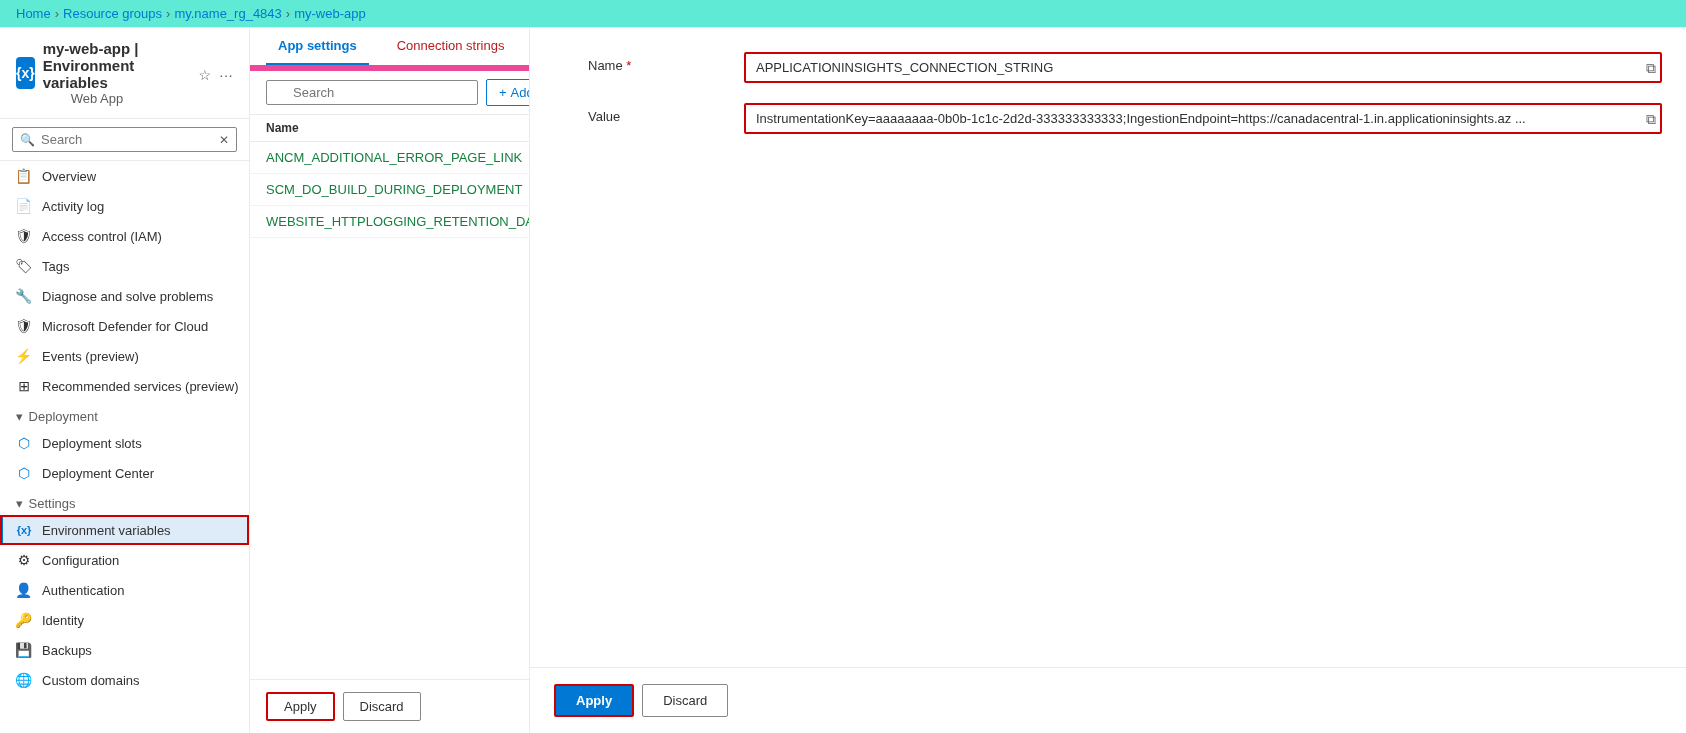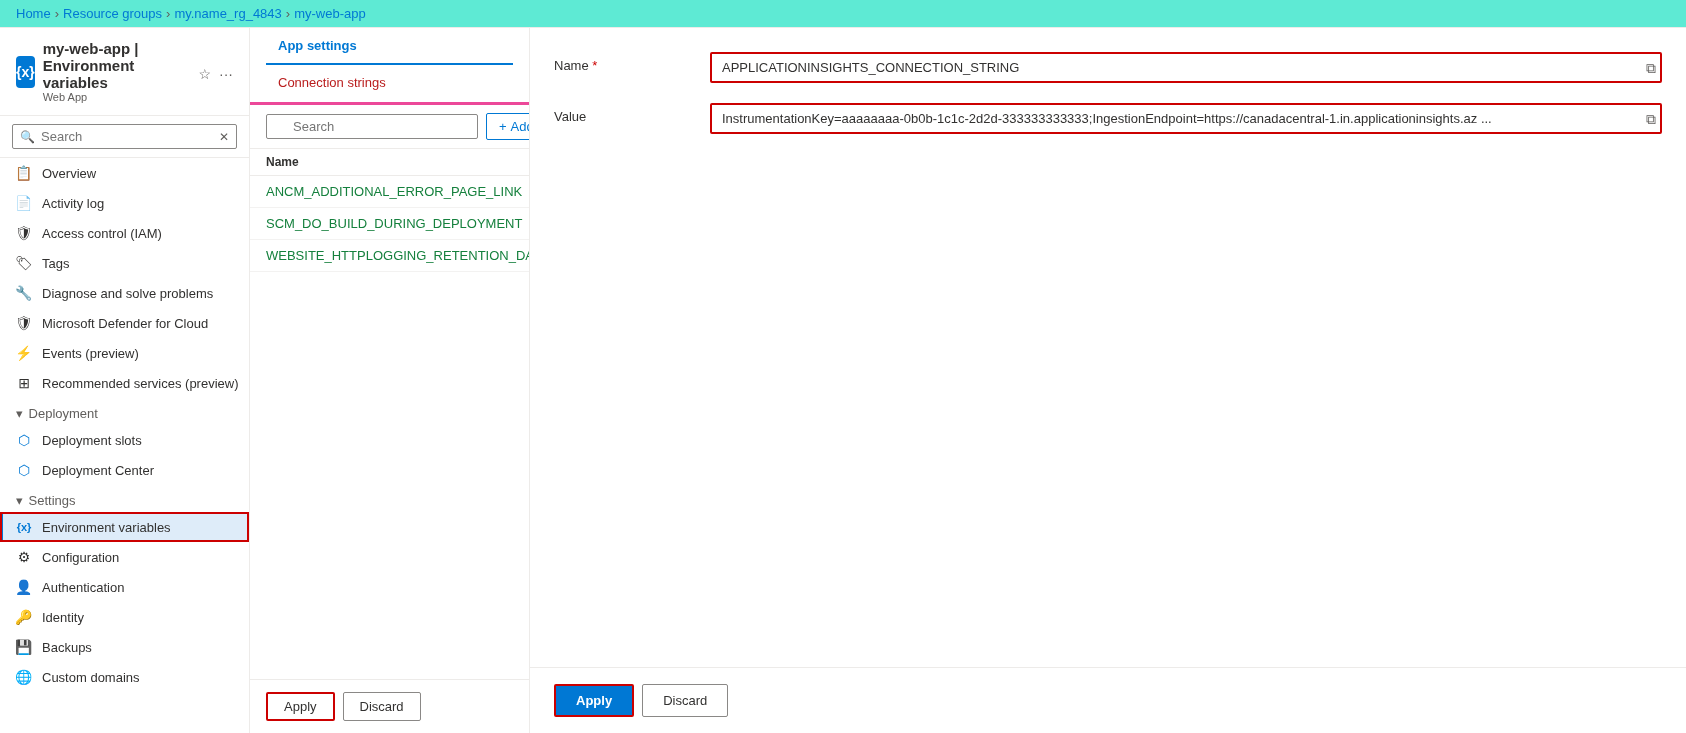--- a/index.html
+++ b/index.html
@@ -59,22 +59,23 @@
       color: #fff;
       font-weight: bold;
       font-size: 14px;
     }
     .sidebar-title {
       font-size: 15px;
       font-weight: 600;
       color: #323130;
     }
     .sidebar-subtitle {
-      font-size: 11px;
-      color: #605e5c;
+      font-size: 13px;
+      color: #605e5c;
+      margin-left: 28px;
     }
     .sidebar-title-actions {
       display: flex;
       align-items: center;
       gap: 8px;
     }
     .star-icon, .more-icon {
       color: #605e5c;
       cursor: pointer;
       font-size: 14px;
@@ -152,24 +153,23 @@
       width: 280px;
       min-width: 280px;
       background: #fff;
       border-right: 1px solid #edebe9;
       display: flex;
       flex-direction: column;
       overflow: hidden;
     }
     .panel-tabs {
       display: flex;
-      border-bottom: 3px solid #ec4899;
+      border-bottom: 6px solid #ec4899;
       padding: 0 16px;
-      gap: 0;
-      flex-direction: column;
+      gap: 16px;
     }
     .panel-tab {
       padding: 10px 12px;
       cursor: pointer;
       color: #b91c1c;
       border-bottom: 2px solid transparent;
       font-size: 13px;
       white-space: nowrap;
     }
     .panel-tab.active {
@@ -298,20 +298,21 @@
     .dialog-body {
       flex: 1;
       padding: 24px;
       overflow-y: auto;
     }
     .form-row {
       display: flex;
       align-items: flex-start;
       margin-bottom: 20px;
       gap: 16px;
+      margin-left: 34px;
     }
     .form-label {
       width: 140px;
       min-width: 140px;
       font-size: 13px;
       color: #323130;
       padding-top: 6px;
     }
     .form-label .required {
       color: #cc0000;

